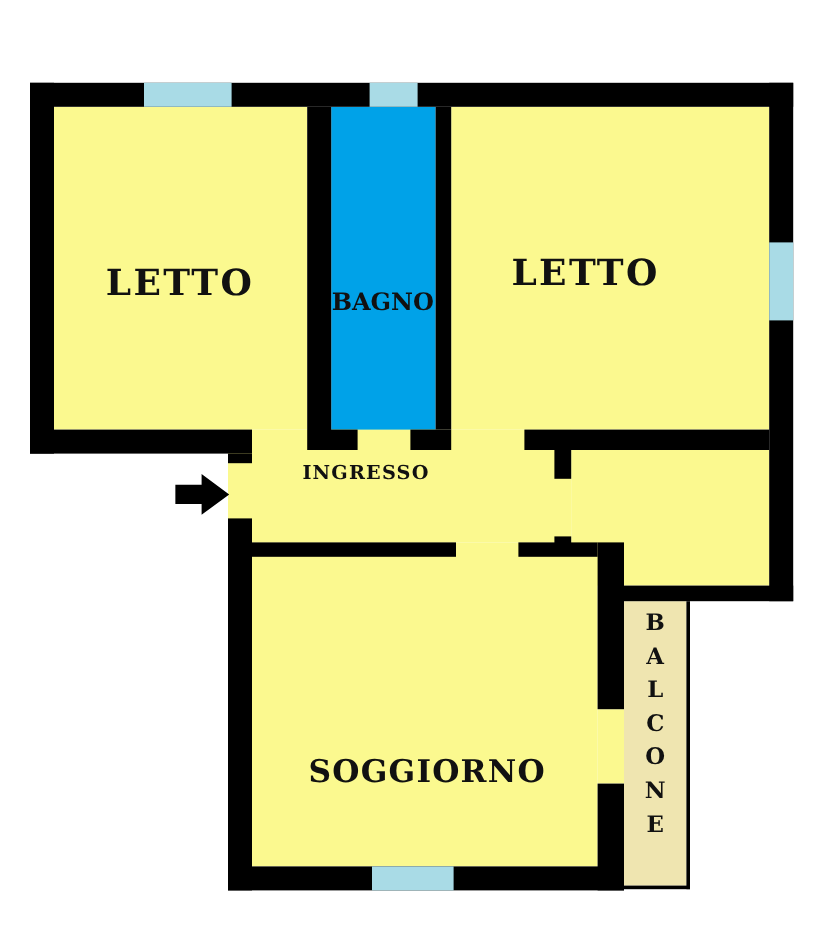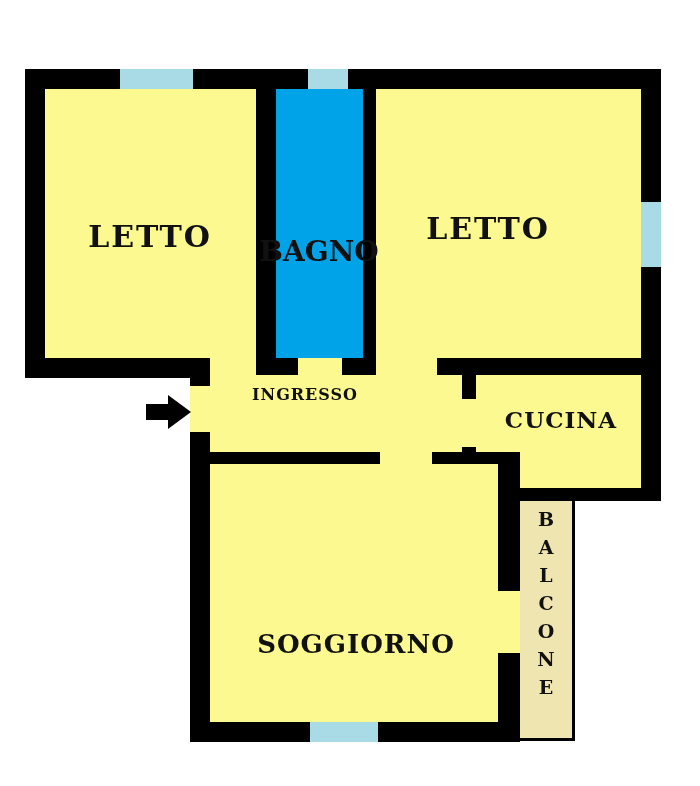--- a/index.html
+++ b/index.html
@@ -61,21 +61,21 @@
   .win-right  {left:641px; top:202px; width:20px; height:65px}
   .win-bottom {left:310px; top:722px; width:68px; height:20px}
 
   
   .label{
     position:absolute;font-weight:bold;color:var(--c-label);
     transform:translate(-50%,-50%);white-space:nowrap;
     font-family:"DejaVu Serif","Liberation Serif",serif;
   }
   .lbl-letto-left  {left:150px; top:236px; font-size:30px; letter-spacing:2px}
-  .lbl-bagno       {left:319px; top:251px; font-size:28px}
+  .lbl-bagno       {left:319px; top:251px; font-size:20px}
   .lbl-letto-right {left:488px; top:228px; font-size:30px; letter-spacing:2px}
   .lbl-ingresso    {left:305px; top:394px; font-size:16px; letter-spacing:1px}
   .lbl-cucina      {left:561px; top:419px; font-size:23px; letter-spacing:1px}
   .lbl-soggiorno   {left:356px; top:644px; font-size:26px; letter-spacing:1px}
   .lbl-balcone{
     left:546px; top:606px; font-size:19px;
     writing-mode:vertical-rl; text-orientation:upright; letter-spacing:6px;
   }
 
   .entrance-arrow{position:absolute;left:146px;top:394px;width:46px;height:36px}
@@ -122,17 +122,16 @@
   <div class="window win-bottom"></div>
 
   <svg class="entrance-arrow" viewBox="0 0 46 36" xmlns="http://www.w3.org/2000/svg">
     <polygon points="0,10 22,10 22,1 45,18 22,35 22,26 0,26" fill="var(--c-wall)"></polygon>
   </svg>
 
   <div class="label lbl-letto-left">LETTO</div>
   <div class="label lbl-bagno">BAGNO</div>
   <div class="label lbl-letto-right">LETTO</div>
   <div class="label lbl-ingresso">INGRESSO</div>
-  <div class="label lbl-cucina">CUCINA</div>
   <div class="label lbl-soggiorno">SOGGIORNO</div>
   <div class="label lbl-balcone">BALCONE</div>
 
 </div>
 
 </body></html>

